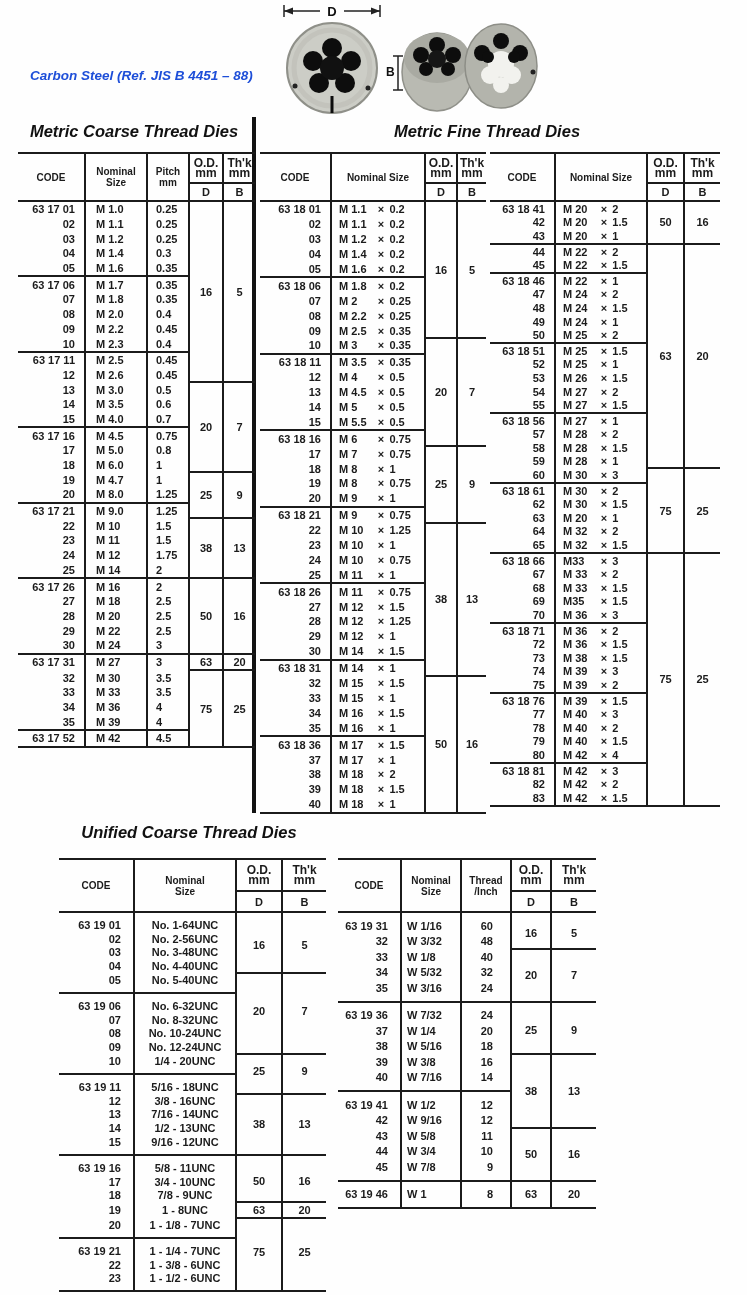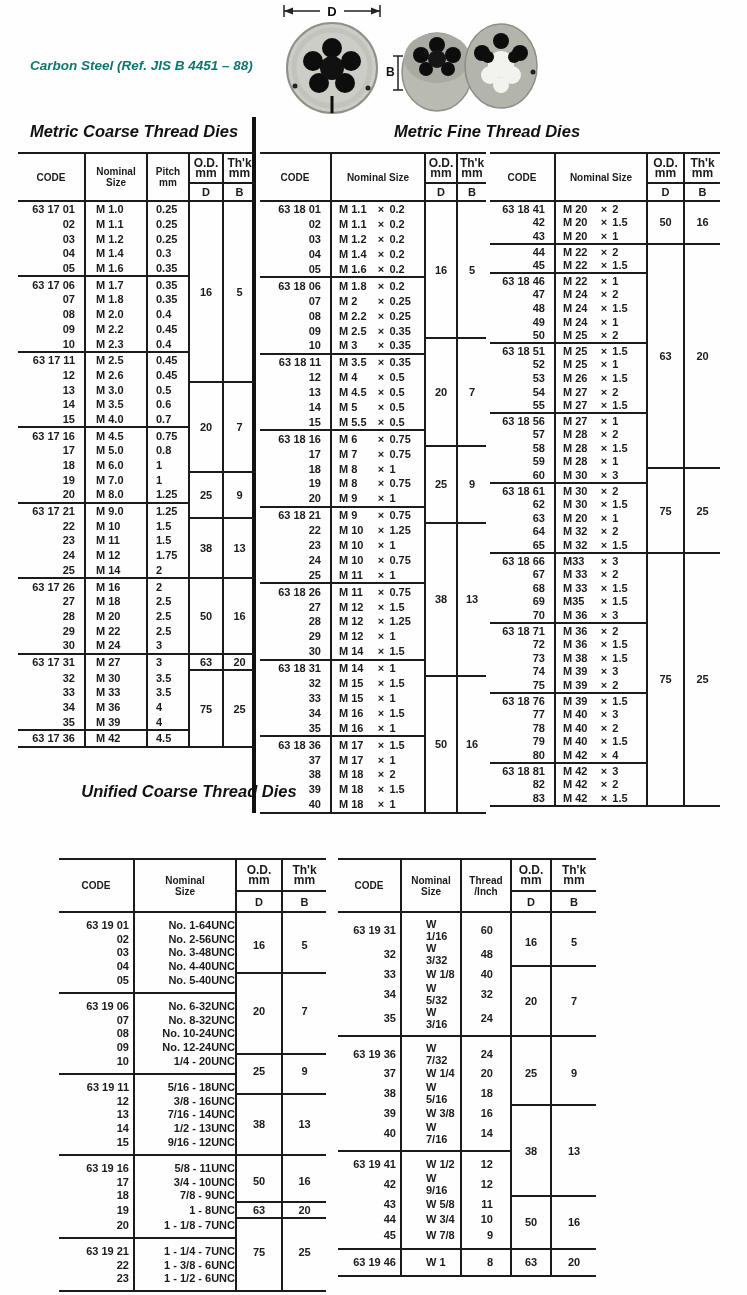--- a/index.html
+++ b/index.html
@@ -1,25 +1,25 @@
 <!DOCTYPE html>
 <html><head>
 <meta charset="utf-8">
 <style>
   *{margin:0;padding:0}
   html,body{background:#fff}
   body{width:747px;height:1295px;font-family:"Liberation Sans",sans-serif;position:relative}
   .page{position:absolute;left:0;top:0;width:747px;height:1295px;background:#fefefe;color:#1b1b1b;overflow:hidden}
   .main-title{position:absolute;left:30px;top:26px;font:italic 700 19px/1.15 "Liberation Sans",sans-serif;color:#111}
-  .main-sub{position:absolute;left:30px;top:58px;font:italic 700 13.5px/1.15 "Liberation Sans",sans-serif;color:#0f766e}
+  .main-sub{position:absolute;left:30px;top:68px;font:italic 700 13.5px/1.15 "Liberation Sans",sans-serif;color:#1d4ed8}
   .dies-art{position:absolute;left:270px;top:2px}
   .sec-title{position:absolute;font:italic 700 16.5px/1.1 "Liberation Sans",sans-serif;color:#111;text-align:center;white-space:nowrap}
   #t-coarse-title{left:14px;top:122px;width:240px}
   #t-fine-title{left:260px;top:122px;width:454px}
-  #t-uni-title{left:48px;top:782px;width:282px}
+  #t-uni-title{left:48px;top:823px;width:282px}
   #t-whit-title{left:325px;top:827px;width:300px}
   .vdivider{position:absolute;left:252px;top:117px;width:4px;height:696px;background:#121212}
   .thost{position:absolute}
   #host-coarse{left:18px;top:152px}
   #host-fine-l{left:260px;top:152px}
   #host-fine-r{left:490px;top:152px}
   #host-uni{left:59px;top:858px}
   #host-whit{left:338px;top:858px}
 
   table.dies{border-collapse:collapse;table-layout:fixed;border-bottom:2px solid #1b1b1b}
@@ -32,23 +32,23 @@
   .dies thead .h-sub{border-left:2px solid #1b1b1b}
   .dies .h-data{font-size:10px}
   .dies .h-odtop{font-size:12px;line-height:10px}
   .dies tbody td+td{border-left:2px solid #1b1b1b}
   .dies tbody td.grp{border-top:2px solid #1b1b1b;border-left:2px solid #1b1b1b}
   .dies tbody tr.bs td{border-top:2px solid #1b1b1b}
 
   .dies td.d-code{text-align:right;padding-right:9px}
   .dies td.d-size{text-align:left;padding-left:10px}
   .dies td.d-pitch{text-align:left;padding-left:8px}
-  .t-uni td.d-code,.t-whit td.d-code{padding-right:4px}
-  .t-uni td.d-size{text-align:right;padding-left:0}
-  .t-whit td.d-size{text-align:left;padding-left:24px}
+  .t-uni td.d-code,.t-whit td.d-code{padding-right:12px}
+  .t-uni td.d-size{text-align:center;padding-left:0}
+  .t-whit td.d-size{text-align:left;padding-left:5px}
   .t-whit td.d-tpi{text-align:right;padding-right:17px}
   .nomflex{display:flex;align-items:center;width:100%;height:100%;padding-left:7px;box-sizing:border-box}
   .nomflex .sz{width:42%;text-align:left}
   .nomflex .xs{width:15%;text-align:center}
   .nomflex .pv{flex:1;text-align:left;padding-left:2px}
 
   .t-coarse tbody td{height:14.7px}
   .t-fine-l tbody td{height:14.9px}
   .t-fine-r tbody td{height:13.6px}
   .t-uni  tbody td{height:13.8px}
@@ -243,21 +243,21 @@
             <td class="d-size">M 5.0</td>
             <td class="d-pitch">0.8</td>
           </tr>
           <tr>
             <td class="d-code">18</td>
             <td class="d-size">M 6.0</td>
             <td class="d-pitch">1</td>
           </tr>
           <tr>
             <td class="d-code">19</td>
-            <td class="d-size">M 7.0</td>
+            <td class="d-size">M 4.7</td>
             <td class="d-pitch">1</td>
             <td class="grp d-od" rowspan="3">25</td>
             <td class="grp d-thk" rowspan="3">9</td>
           </tr>
           <tr class="be">
             <td class="d-code">20</td>
             <td class="d-size">M 8.0</td>
             <td class="d-pitch">1.25</td>
           </tr>
           <tr class="bs">
@@ -337,21 +337,21 @@
             <td class="d-code">34</td>
             <td class="d-size">M 36</td>
             <td class="d-pitch">4</td>
           </tr>
           <tr class="be">
             <td class="d-code">35</td>
             <td class="d-size">M 39</td>
             <td class="d-pitch">4</td>
           </tr>
           <tr class="bs be">
-            <td class="d-code">63 17 36</td>
+            <td class="d-code">63 17 52</td>
             <td class="d-size">M 42</td>
             <td class="d-pitch">4.5</td>
           </tr>
         </tbody>
       </table>
     </div>
   <div class="thost" id="host-fine-l">
       <table class="dies t-fine-l">
         <thead>
           <tr>

